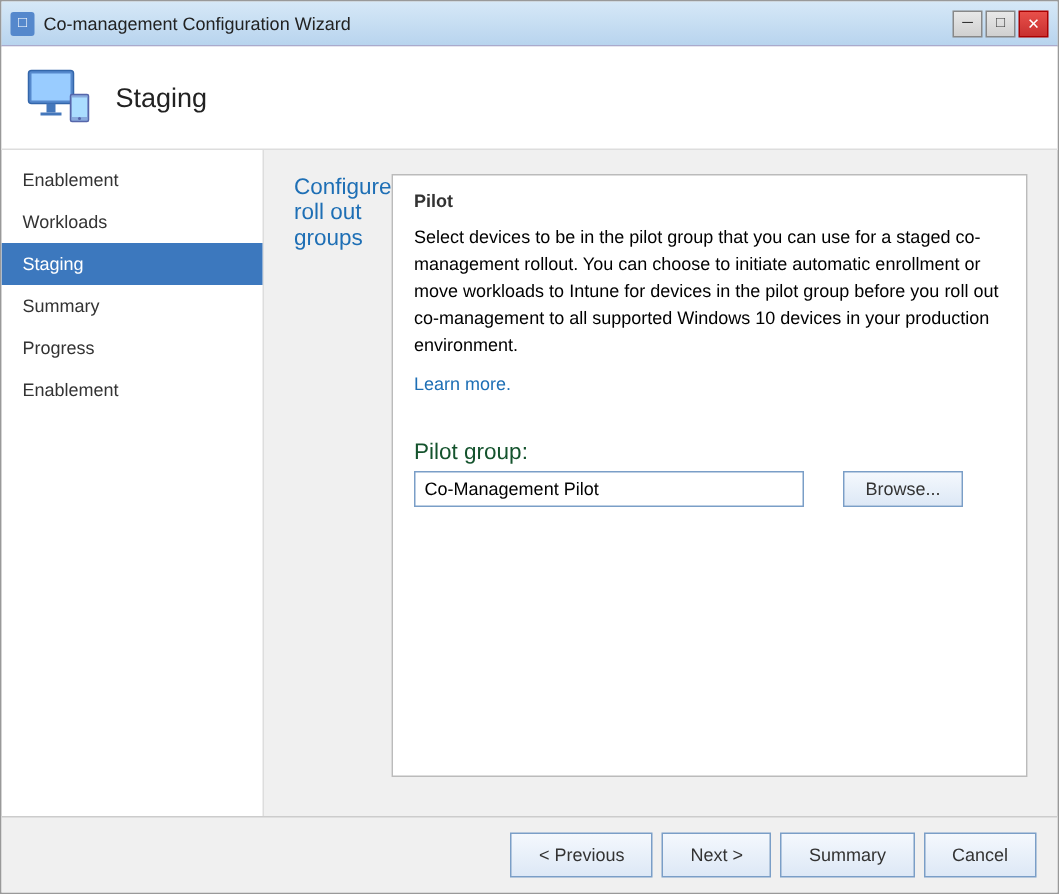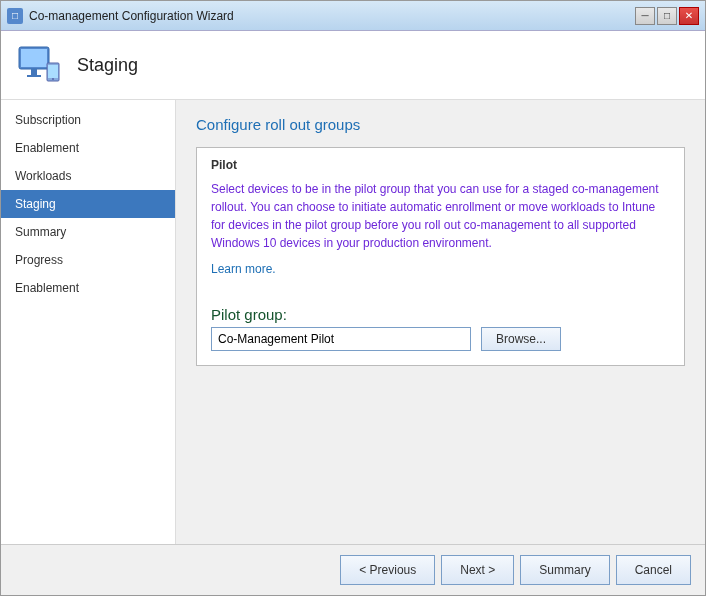--- a/index.html
+++ b/index.html
@@ -111,21 +111,21 @@
     }
     .sidebar-item.active {
       background: #3c78be;
       color: white;
     }
     .main-content {
       flex: 1;
       background: #f0f0f0;
       padding: 16px 20px;
       display: flex;
-      flex-direction: column;
+      flex-direction: row;
     }
     .page-title {
       font-size: 15px;
       color: #1e6fb5;
       margin-bottom: 14px;
       font-weight: normal;
     }
     .group-box {
       border: 1px solid #bbb;
       background: white;
@@ -133,41 +133,41 @@
       margin-bottom: 10px;
     }
     .group-box-legend {
       font-size: 12px;
       color: #333;
       margin-bottom: 8px;
       font-weight: bold;
     }
     .group-description {
       font-size: 12px;
-      color: #6d28d9;
+      color: #000000;
       line-height: 1.5;
       margin-bottom: 10px;
     }
     .learn-more {
       color: #1e6fb5;
       text-decoration: none;
       font-size: 12px;
       cursor: pointer;
       display: inline-block;
       margin-bottom: 30px;
     }
     .field-label {
       font-size: 15px;
       color: #14532d;
       margin-bottom: 4px;
     }
     .field-row {
       display: flex;
       align-items: center;
-      gap: 10px;
+      gap: 26px;
     }
     .text-input {
       width: 260px;
       height: 24px;
       border: 1px solid #7a9ec7;
       padding: 2px 6px;
       font-size: 12px;
       background: white;
       outline: none;
     }
@@ -231,23 +231,20 @@
       <rect x="33" y="24" width="10" height="13" fill="#aaddff"></rect>
       <circle cx="38" cy="38" r="1" fill="#5566aa"></circle>
     </svg>
     <span class="header-title">Staging</span>
   </div>
 
   <div class="main-wrapper">
     <div class="content-area">
 
       <div class="sidebar">
-        <div class="sidebar-item">
-          <span>Subscription</span>
-        </div>
         <div class="sidebar-item">
           <span>Enablement</span>
         </div>
         <div class="sidebar-item">
           <span>Workloads</span>
         </div>
         <div class="sidebar-item active">
           <span>Staging</span>
         </div>
         <div class="sidebar-item">

